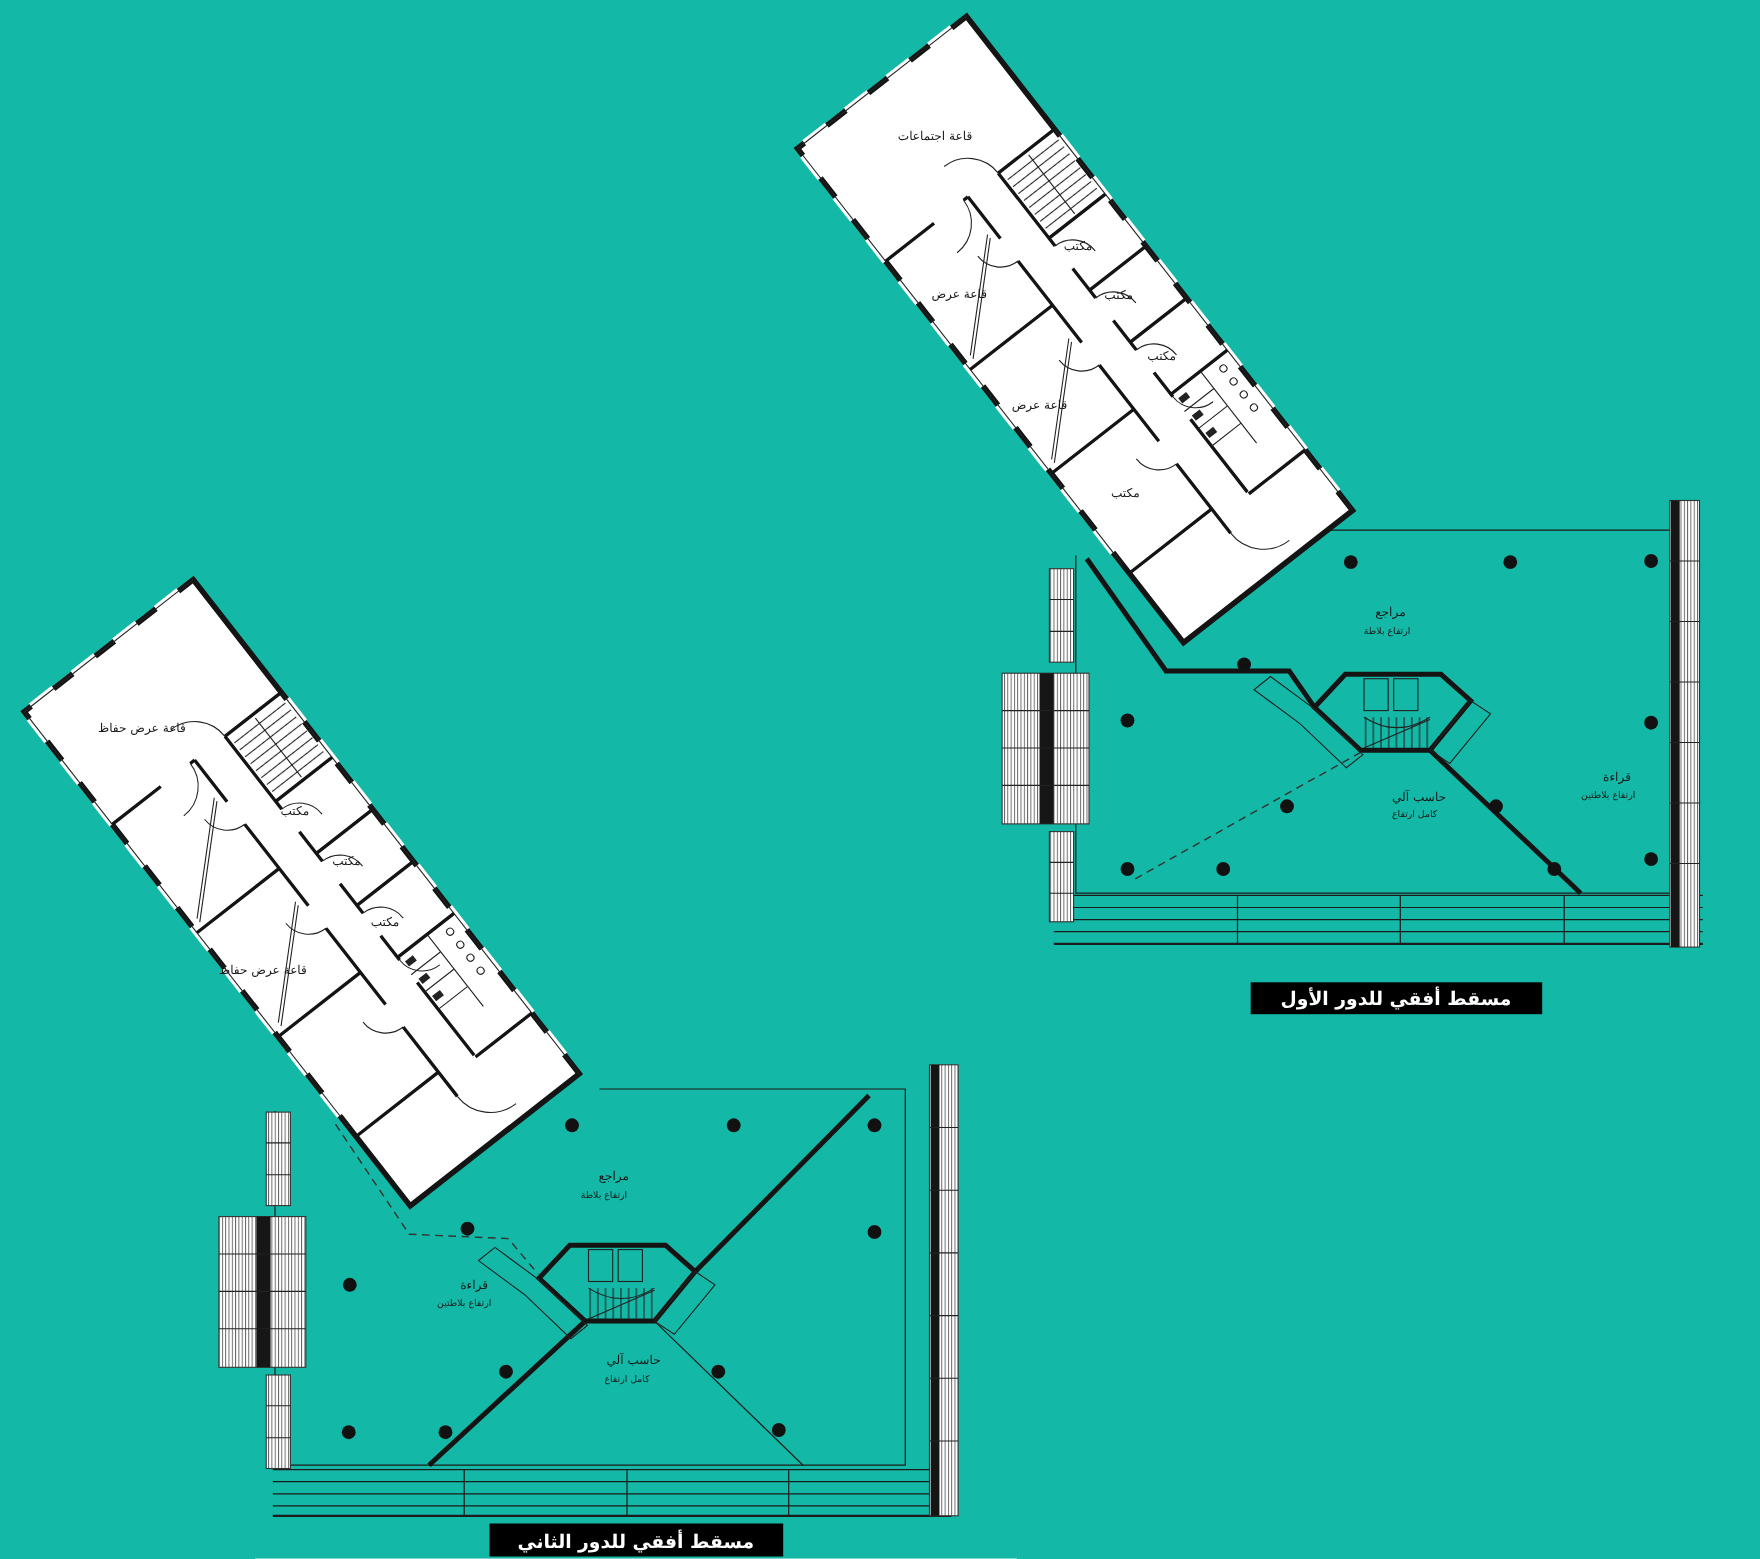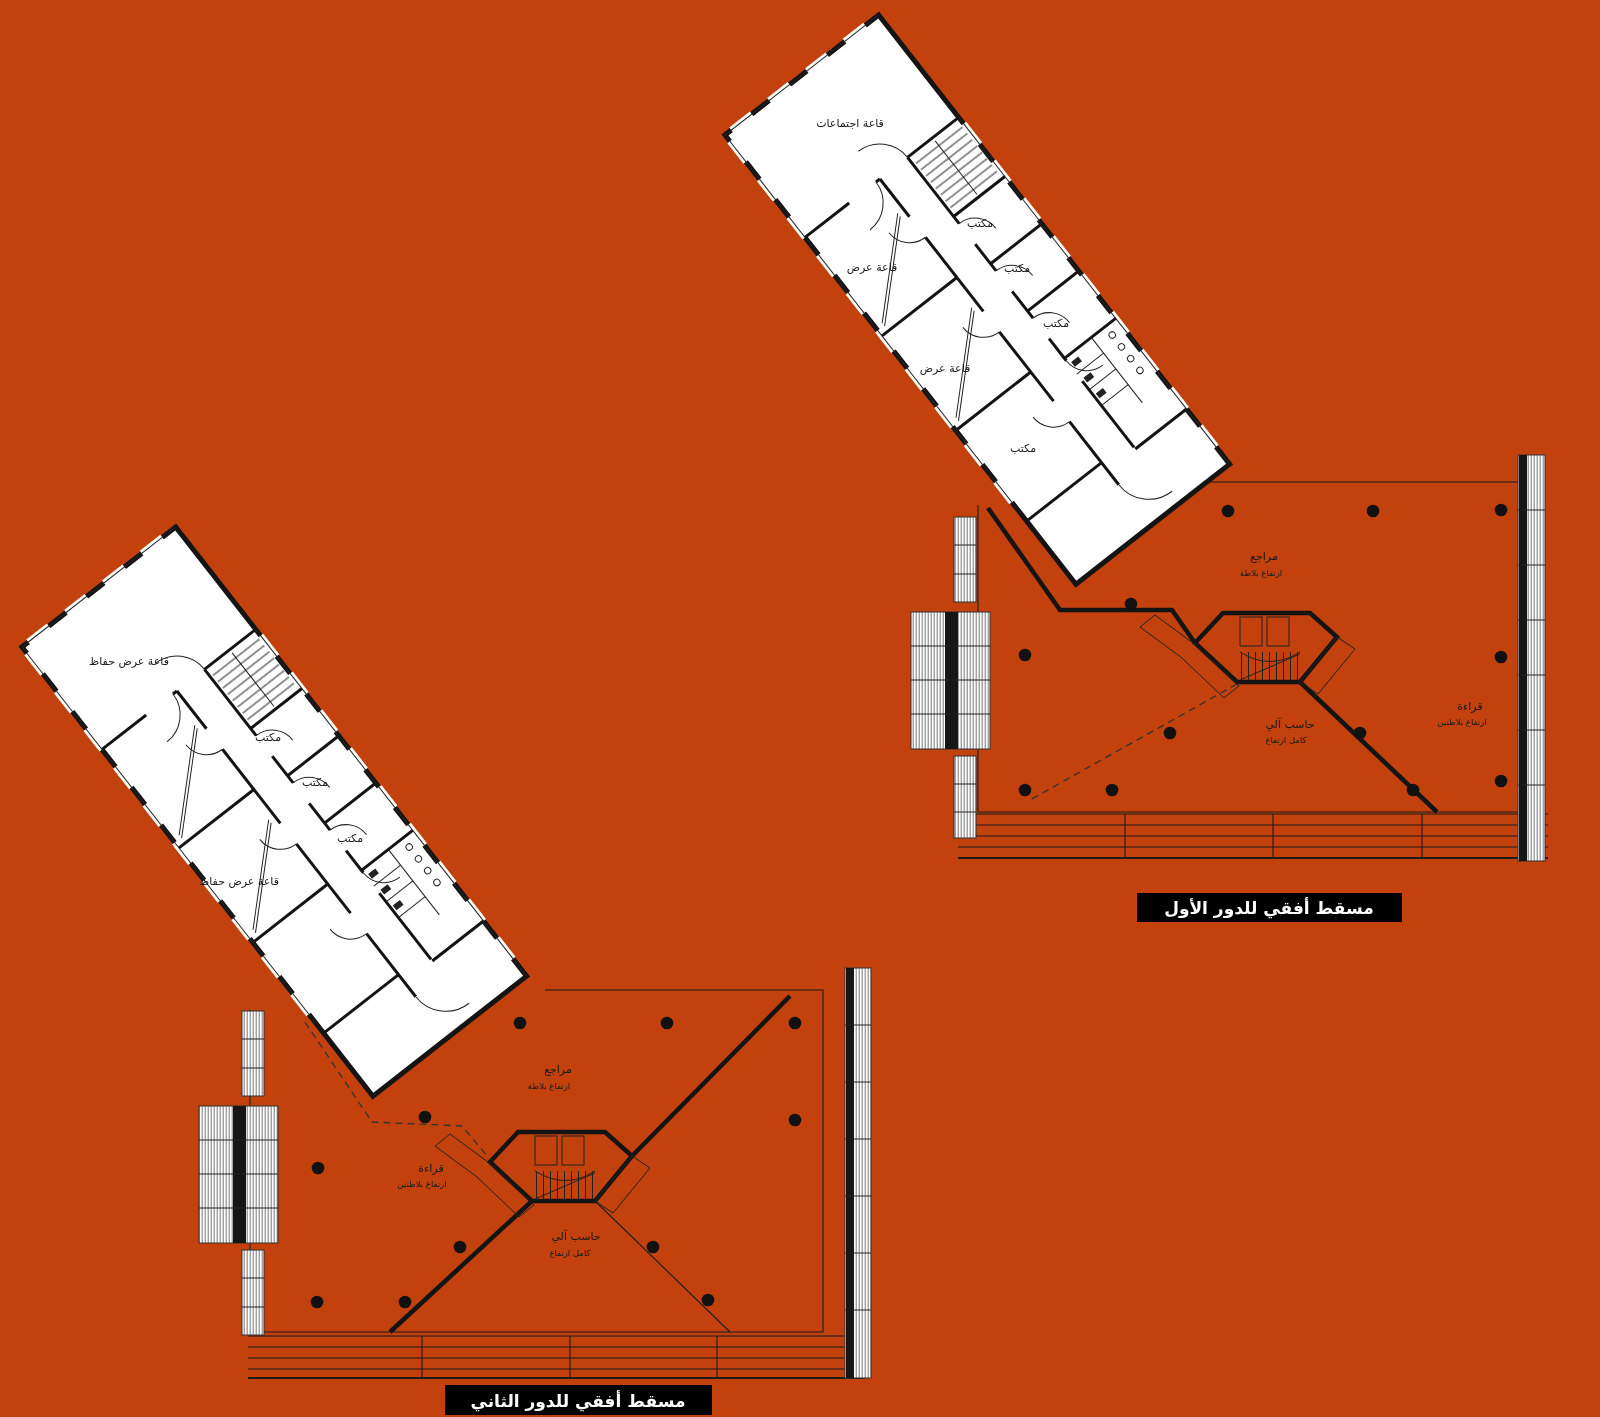--- a/index.html
+++ b/index.html
@@ -1,16 +1,16 @@
 <!DOCTYPE html>
 <html><head>
 <meta charset="utf-8">
 <style>
   html,body{margin:0;padding:0;background:#fff;}
-  #stage{position:relative;width:1600px;height:1417px;background:#c2410c;overflow:hidden;
+  #stage{position:relative;width:1600px;height:1417px;background:#14b8a6;overflow:hidden;
          font-family:"DejaVu Sans",sans-serif;}
   svg{position:absolute;left:0;top:0;}
   .w1{stroke:#1c1c1c;stroke-width:1.1;fill:none}
   .w2{stroke:#1c1c1c;stroke-width:2;fill:none}
   .w3{stroke:#141414;stroke-width:3;fill:none}
   .w4{stroke:#141414;stroke-width:4.5;fill:none}
   .w5{stroke:#141414;stroke-width:5;fill:none}
   .wingfill{fill:#ffffff}
   .wmask{stroke:#ffffff;stroke-width:6.5;fill:none}
   .thin{stroke:#222222;stroke-width:1;fill:none}

